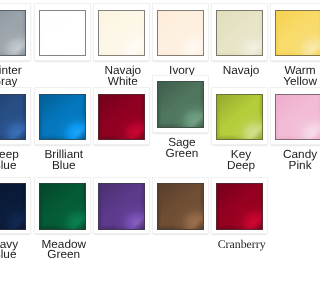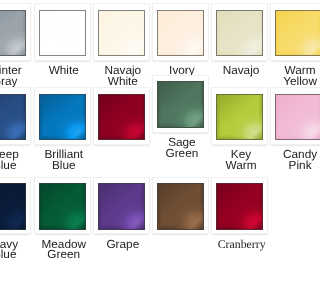--- a/index.html
+++ b/index.html
@@ -24,21 +24,20 @@
     <div class="cell" style="left: -24.07px; top: 4.4px;">
       <div class="card">
         <div class="sw" style="background: linear-gradient(to left top, rgb(132, 143, 152) 0%, rgba(155, 164, 171, 0) 14%), radial-gradient(52% 46% at 84% 86%, rgb(199, 204, 207) 0%, rgb(184, 190, 195) 34%, rgba(168, 175, 181, 0.6) 62%, rgba(174, 181, 186, 0) 100%), linear-gradient(141deg, rgb(135, 145, 154) 0%, rgba(155, 164, 171, 0) 46%), linear-gradient(to top, rgb(137, 147, 155) 0%, rgba(155, 164, 171, 0) 10%), linear-gradient(to left, rgb(139, 149, 157) 0%, rgba(155, 164, 171, 0) 8%), linear-gradient(to right, rgb(139, 149, 157) 0%, rgba(155, 164, 171, 0) 8%), rgb(155, 164, 171); border-color: rgb(94, 97, 100);"></div>
       </div>
       <div class="lbl">Winter Gray</div>
     </div>
     <div class="cell" style="left: 35.01px; top: 4.4px;">
       <div class="card">
         <div class="sw" style="background: linear-gradient(to left top, rgb(253, 253, 253) 0%, rgba(255, 255, 255, 0) 14%), radial-gradient(52% 46% at 84% 86%, rgb(255, 255, 255) 0%, rgb(255, 255, 255) 34%, rgba(255, 255, 255, 0.6) 62%, rgba(255, 255, 255, 0) 100%), linear-gradient(141deg, rgb(253, 253, 253) 0%, rgba(255, 255, 255, 0) 46%), linear-gradient(to top, rgb(254, 254, 254) 0%, rgba(255, 255, 255, 0) 10%), linear-gradient(to left, rgb(254, 254, 254) 0%, rgba(255, 255, 255, 0) 8%), linear-gradient(to right, rgb(254, 254, 254) 0%, rgba(255, 255, 255, 0) 8%), rgb(255, 255, 255); border-color: rgb(132, 132, 132);"></div>
       </div>
-      <div class="lbl">White</div>
     </div>
     <div class="cell" style="left: 94.09px; top: 4.4px;">
       <div class="card">
         <div class="sw" style="background: linear-gradient(to left top, rgb(252, 244, 224) 0%, rgba(253, 247, 232, 0) 14%), radial-gradient(52% 46% at 84% 86%, rgb(254, 252, 247) 0%, rgb(254, 250, 242) 34%, rgba(253, 248, 236, 0.6) 62%, rgba(253, 249, 239, 0) 100%), linear-gradient(141deg, rgb(252, 244, 225) 0%, rgba(253, 247, 232, 0) 46%), linear-gradient(to top, rgb(252, 245, 226) 0%, rgba(253, 247, 232, 0) 10%), linear-gradient(to left, rgb(252, 245, 227) 0%, rgba(253, 247, 232, 0) 8%), linear-gradient(to right, rgb(252, 245, 227) 0%, rgba(253, 247, 232, 0) 8%), rgb(253, 247, 232); border-color: rgb(131, 129, 123);"></div>
       </div>
       <div class="lbl">Navajo White</div>
     </div>
     <div class="cell" style="left: 153.17px; top: 4.4px;">
       <div class="card">
         <div class="sw" style="background: linear-gradient(to left top, rgb(253, 235, 215) 0%, rgba(254, 240, 224, 0) 14%), radial-gradient(52% 46% at 84% 86%, rgb(254, 249, 243) 0%, rgb(254, 246, 237) 34%, rgba(254, 243, 230, 0.6) 62%, rgba(254, 244, 232, 0) 100%), linear-gradient(141deg, rgb(253, 236, 215) 0%, rgba(254, 240, 224, 0) 46%), linear-gradient(to top, rgb(253, 236, 216) 0%, rgba(254, 240, 224, 0) 10%), linear-gradient(to left, rgb(253, 237, 217) 0%, rgba(254, 240, 224, 0) 8%), linear-gradient(to right, rgb(253, 237, 217) 0%, rgba(254, 240, 224, 0) 8%), rgb(254, 240, 224); border-color: rgb(131, 126, 120);"></div>
@@ -77,21 +76,21 @@
     <div class="cell" style="left: 153.17px; top: 76px;">
       <div class="card">
         <div class="sw" style="background: linear-gradient(to left top, rgb(61, 91, 73) 0%, rgba(79, 118, 94, 0) 14%), radial-gradient(52% 46% at 84% 86%, rgb(120, 162, 136) 0%, rgb(103, 151, 121) 34%, rgba(89, 132, 106, 0.6) 62%, rgba(94, 139, 112, 0) 100%), linear-gradient(141deg, rgb(63, 93, 75) 0%, rgba(79, 118, 94, 0) 46%), linear-gradient(to top, rgb(65, 96, 77) 0%, rgba(79, 118, 94, 0) 10%), linear-gradient(to left, rgb(66, 98, 79) 0%, rgba(79, 118, 94, 0) 8%), linear-gradient(to right, rgb(66, 98, 79) 0%, rgba(79, 118, 94, 0) 8%), rgb(79, 118, 94); border-color: rgb(65, 80, 70);"></div>
       </div>
       <div class="lbl">Sage Green</div>
     </div>
     <div class="cell" style="left: 212.25px; top: 88.4px;">
       <div class="card">
         <div class="sw" style="background: linear-gradient(to left top, rgb(144, 165, 43) 0%, rgba(180, 205, 58, 0) 14%), radial-gradient(52% 46% at 84% 86%, rgb(211, 224, 144) 0%, rgb(200, 217, 116) 34%, rgba(188, 209, 84, 0.6) 62%, rgba(192, 212, 96, 0) 100%), linear-gradient(141deg, rgb(148, 169, 44) 0%, rgba(180, 205, 58, 0) 46%), linear-gradient(to top, rgb(151, 172, 45) 0%, rgba(180, 205, 58, 0) 10%), linear-gradient(to left, rgb(154, 176, 46) 0%, rgba(180, 205, 58, 0) 8%), linear-gradient(to right, rgb(154, 176, 46) 0%, rgba(180, 205, 58, 0) 8%), rgb(180, 205, 58); border-color: rgb(103, 113, 57);"></div>
       </div>
-      <div class="lbl">Key Warm</div>
+      <div class="lbl">Key Deep</div>
     </div>
     <div class="cell" style="left: 271.33px; top: 88.4px;">
       <div class="card">
         <div class="sw" style="background: linear-gradient(to left top, rgb(238, 172, 204) 0%, rgba(242, 188, 214, 0) 14%), radial-gradient(52% 46% at 84% 86%, rgb(247, 221, 234) 0%, rgb(245, 210, 227) 34%, rgba(243, 198, 220, 0.6) 62%, rgba(244, 202, 222, 0) 100%), linear-gradient(141deg, rgb(238, 173, 205) 0%, rgba(242, 188, 214, 0) 46%), linear-gradient(to top, rgb(239, 175, 206) 0%, rgba(242, 188, 214, 0) 10%), linear-gradient(to left, rgb(239, 176, 206) 0%, rgba(242, 188, 214, 0) 8%), linear-gradient(to right, rgb(239, 176, 206) 0%, rgba(242, 188, 214, 0) 8%), rgb(242, 188, 214); border-color: rgb(127, 106, 116);"></div>
       </div>
       <div class="lbl">Candy Pink</div>
     </div>
     <div class="cell" style="left: -24.07px; top: 177.6px;">
       <div class="card">
         <div class="sw" style="background: linear-gradient(to left top, rgb(8, 20, 42) 0%, rgba(10, 27, 57, 0) 14%), radial-gradient(52% 46% at 84% 86%, rgb(17, 41, 83) 0%, rgb(15, 36, 75) 34%, rgba(12, 31, 64, 0.6) 62%, rgba(13, 33, 68, 0) 100%), linear-gradient(141deg, rgb(8, 21, 43) 0%, rgba(10, 27, 57, 0) 46%), linear-gradient(to top, rgb(8, 21, 45) 0%, rgba(10, 27, 57, 0) 10%), linear-gradient(to left, rgb(9, 22, 46) 0%, rgba(10, 27, 57, 0) 8%), linear-gradient(to right, rgb(9, 22, 46) 0%, rgba(10, 27, 57, 0) 8%), rgb(10, 27, 57); border-color: rgb(39, 45, 56);"></div>
@@ -101,21 +100,20 @@
     <div class="cell" style="left: 35.01px; top: 177.6px;">
       <div class="card">
         <div class="sw" style="background: linear-gradient(to left top, rgb(4, 68, 41) 0%, rgba(4, 91, 54, 0) 14%), radial-gradient(52% 46% at 84% 86%, rgb(9, 130, 79) 0%, rgb(8, 117, 70) 34%, rgba(6, 102, 61, 0.6) 62%, rgba(6, 108, 65, 0) 100%), linear-gradient(141deg, rgb(4, 70, 42) 0%, rgba(4, 91, 54, 0) 46%), linear-gradient(to top, rgb(4, 72, 43) 0%, rgba(4, 91, 54, 0) 10%), linear-gradient(to left, rgb(4, 74, 44) 0%, rgba(4, 91, 54, 0) 8%), linear-gradient(to right, rgb(4, 74, 44) 0%, rgba(4, 91, 54, 0) 8%), rgb(4, 91, 54); border-color: rgb(36, 69, 55);"></div>
       </div>
       <div class="lbl">Meadow Green</div>
     </div>
     <div class="cell" style="left: 94.09px; top: 177.6px;">
       <div class="card">
         <div class="sw" style="background: linear-gradient(to left top, rgb(71, 45, 108) 0%, rgba(92, 58, 140, 0) 14%), radial-gradient(52% 46% at 84% 86%, rgb(134, 97, 186) 0%, rgb(119, 77, 178) 34%, rgba(104, 66, 156, 0.6) 62%, rgba(109, 70, 164, 0) 100%), linear-gradient(141deg, rgb(73, 47, 110) 0%, rgba(92, 58, 140, 0) 46%), linear-gradient(to top, rgb(75, 48, 113) 0%, rgba(92, 58, 140, 0) 10%), linear-gradient(to left, rgb(77, 49, 116) 0%, rgba(92, 58, 140, 0) 8%), linear-gradient(to right, rgb(77, 49, 116) 0%, rgba(92, 58, 140, 0) 8%), rgb(92, 58, 140); border-color: rgb(70, 57, 88);"></div>
       </div>
-      <div class="lbl">Grape</div>
     </div>
     <div class="cell" style="left: 153.17px; top: 177.6px;">
       <div class="card">
         <div class="sw" style="background: linear-gradient(to left top, rgb(85, 60, 40) 0%, rgba(111, 78, 52, 0) 14%), radial-gradient(52% 46% at 84% 86%, rgb(158, 112, 77) 0%, rgb(142, 101, 69) 34%, rgba(124, 88, 60, 0.6) 62%, rgba(131, 93, 63, 0) 100%), linear-gradient(141deg, rgb(87, 62, 42) 0%, rgba(111, 78, 52, 0) 46%), linear-gradient(to top, rgb(90, 63, 43) 0%, rgba(111, 78, 52, 0) 10%), linear-gradient(to left, rgb(92, 65, 44) 0%, rgba(111, 78, 52, 0) 8%), linear-gradient(to right, rgb(92, 65, 44) 0%, rgba(111, 78, 52, 0) 8%), rgb(111, 78, 52); border-color: rgb(77, 64, 54);"></div>
       </div>
     </div>
     <div class="cell" style="left: 212.25px; top: 177.6px; font-family: Liberation Serif, serif;">
       <div class="card">
         <div class="sw" style="background: linear-gradient(to left top, rgb(114, 1, 26) 0%, rgba(150, 0, 33, 0) 14%), radial-gradient(52% 46% at 84% 86%, rgb(211, 5, 51) 0%, rgb(190, 4, 45) 34%, rgba(166, 3, 39, 0.6) 62%, rgba(176, 3, 41, 0) 100%), linear-gradient(141deg, rgb(117, 1, 27) 0%, rgba(150, 0, 33, 0) 46%), linear-gradient(to top, rgb(120, 1, 27) 0%, rgba(150, 0, 33, 0) 10%), linear-gradient(to left, rgb(124, 1, 28) 0%, rgba(150, 0, 33, 0) 8%), linear-gradient(to right, rgb(124, 1, 28) 0%, rgba(150, 0, 33, 0) 8%), rgb(150, 0, 33); border-color: rgb(92, 35, 47);"></div>
       </div>

